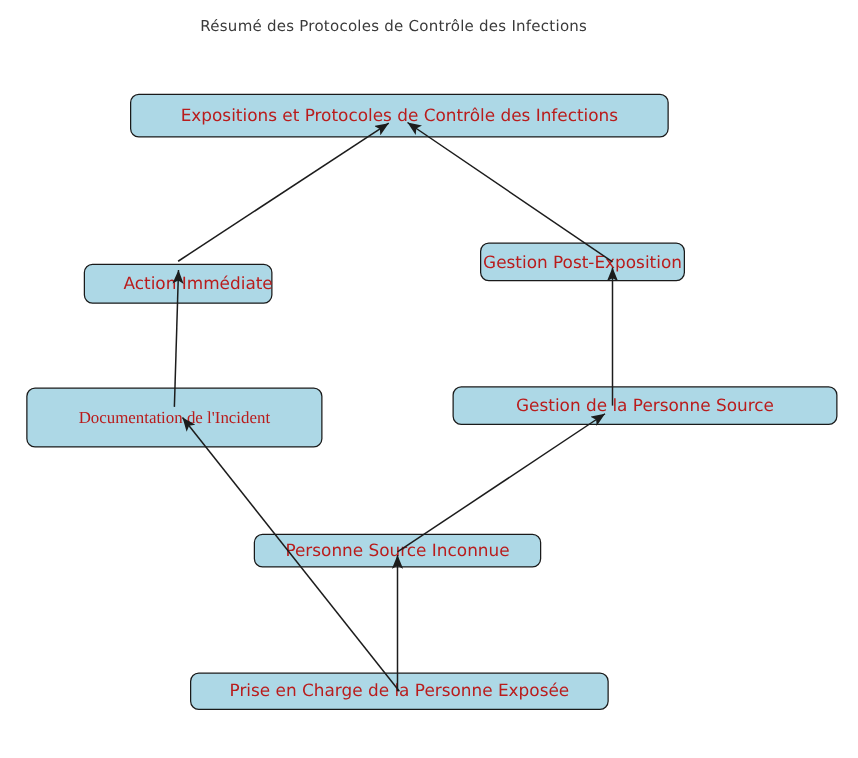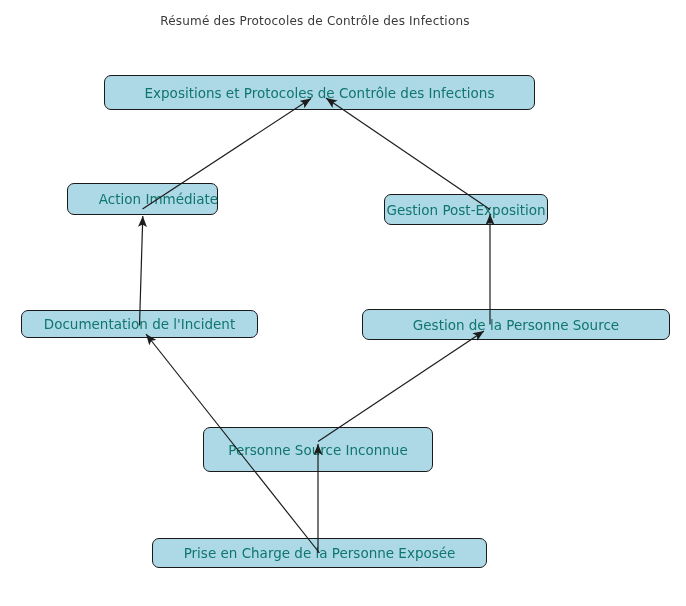--- a/index.html
+++ b/index.html
@@ -25,34 +25,34 @@
     color: #3a3a3a;
     letter-spacing: 0.2px;
     white-space: nowrap;
   }
   .node {
     position: absolute;
     box-sizing: border-box;
     background: #add8e6;
     border: 1.4px solid #1a1a1a;
     border-radius: 7px;
-    color: #0f766e;
+    color: #b91c1c;
     font-size: 13.5px;
     display: flex;
     align-items: center;
     justify-content: center;
     white-space: nowrap;
     z-index: 1;
   }
   #node-expositions        { left: 104px; top: 75px;  width: 431px; height: 35px; }
-  #node-action-immediate   { left: 67px;  top: 183px; width: 151px; height: 32px; padding-left: 32px; }
+  #node-action-immediate   { left: 67px;  top: 211px; width: 151px; height: 32px; padding-left: 32px; }
   #node-gestion-post       { left: 384px; top: 194px; width: 164px; height: 31px; }
-  #node-documentation      { left: 21px;  top: 310px; width: 237px; height: 28px; }
+  #node-documentation      { left: 21px;  top: 310px; width: 237px; height: 48px; font-family: Liberation Serif, serif; }
   #node-gestion-source     { left: 362px; top: 309px; width: 308px; height: 31px; }
-  #node-source-inconnue    { left: 203px; top: 427px; width: 230px; height: 45px; }
+  #node-source-inconnue    { left: 203px; top: 427px; width: 230px; height: 27px; }
   #node-prise-en-charge    { left: 152px; top: 538px; width: 335px; height: 30px; }
   .edges-svg {
     position: absolute;
     left: 0;
     top: 0;
     z-index: 2;
     pointer-events: none;
   }
   .edges-svg line {
     stroke: #1c1c1c;

